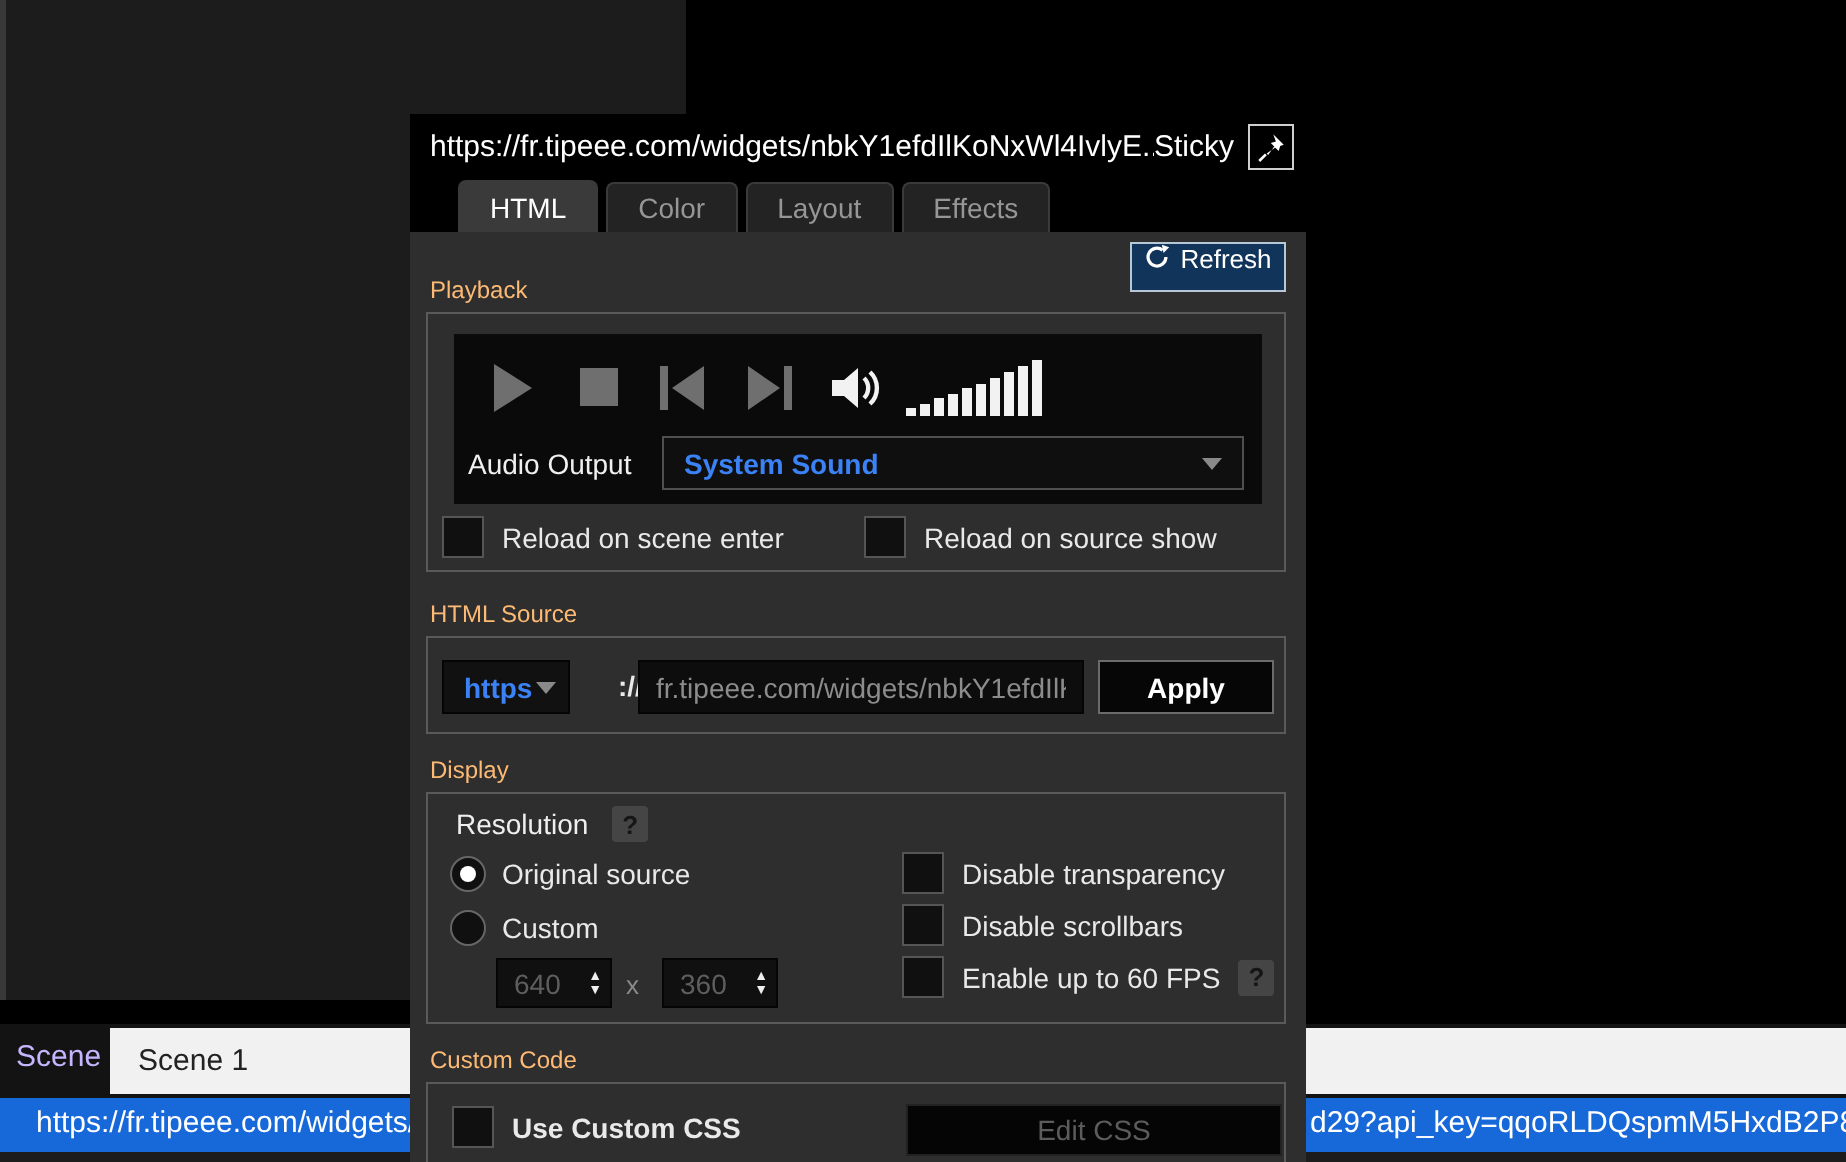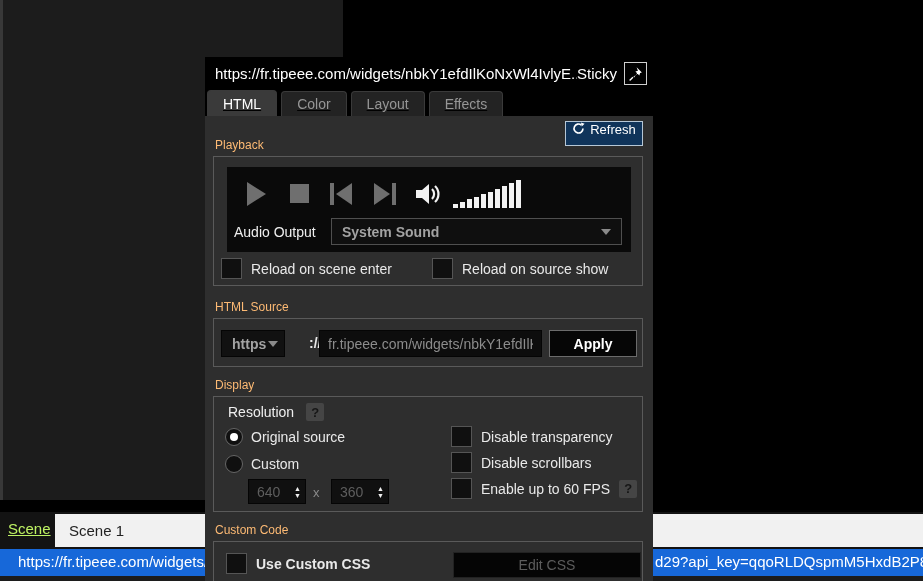--- a/index.html
+++ b/index.html
@@ -6,39 +6,39 @@
   html,body { background:#000; }
   body { font-family:"Liberation Sans", sans-serif; }
   #stage { position:relative; width:923px; height:581px; overflow:hidden; background:#000; }
 
   
   .preview { position:absolute; left:0; top:0; width:343px; height:500px;
              background:#1c1c1c; border-left:3px solid #383838; }
 
   
   .scene-bar { position:absolute; left:0; top:512px; width:923px; height:37px; background:#131313; }
-  .scene-label { position:absolute; left:8px; top:8px; font-size:15px; color:#bef264;text-decoration:underline; }
+  .scene-label { position:absolute; left:8px; top:8px; font-size:15px; color:#c4b5fd; }
   .scene-name { position:absolute; left:55px; top:2px; width:868px; height:33px; background:#f1f1f1;
                 color:#222; font-size:15px; line-height:33px; padding-left:14px; }
 
   
   .source-row { position:absolute; left:0; top:549px; width:923px; height:27px; background:#1768d9; }
   .src-left  { position:absolute; left:18px; top:4px; color:#fff; font-size:15px; white-space:nowrap; }
   .src-right { position:absolute; left:655px; top:4px; color:#fff; font-size:15px; white-space:nowrap; }
   .bottom-strip { position:absolute; left:0; top:576px; width:923px; height:5px; background:#1c1c1c; }
 
   
   .dialog { position:absolute; left:205px; top:57px; width:448px; height:560px; background:#000; z-index:10; }
   .title-bar { position:relative; height:33px; display:flex; align-items:center; padding:0 6px 0 10px; }
   .title-url { color:#fff; font-size:15px; flex:1; white-space:nowrap; overflow:hidden; }
   .sticky-label { color:#fff; font-size:15px; margin-right:7px; }
   .pin-btn { width:23px; height:23px; border:1px solid #cfcfcf; background:#000; display:flex;
              align-items:center; justify-content:center; cursor:pointer; }
 
-  .tab-row { height:26px; background:#000; display:flex; align-items:flex-end; padding-left:2px; gap:4px;text-decoration:underline; }
+  .tab-row { height:26px; background:#000; display:flex; align-items:flex-end; padding-left:24px; gap:4px; }
   .tab { height:25px; padding:0 15px; font-size:14px; color:#969696; background:#232323;
          border:1px solid #3a3a3a; border-bottom:none; border-radius:4px 4px 0 0;
          display:flex; align-items:center; cursor:pointer; }
   .tab.active { background:#3a3a3a; color:#fff; height:26px; }
 
   .dialog-body { position:relative; background:#2e2e2e; height:501px; }
 
   .refresh-btn { position:absolute; top:5px; left:360px; width:78px; height:25px;
                  background:#10345a; border:1px solid #b6c7d6; color:#fff; font-size:13px;
                  display:flex; align-items:flex-start; justify-content:center; gap:5px; cursor:pointer; }
@@ -46,21 +46,21 @@
   .section-label { position:absolute; left:10px; color:#fdba74; font-size:12px; }
   .groupbox { position:absolute; left:8px; width:430px; border:1px solid #5a5a5a; }
 
   
   .media-panel { position:absolute; left:13px; top:10px; width:404px; height:85px; background:#0a0a0a; }
   .media-ico { position:absolute; top:13px; }
   .vol-bars { position:absolute; left:226px; top:13px; width:80px; height:28px;
               display:flex; align-items:flex-end; gap:2px; }
   .vol-bars div { width:5px; background:#f2f2f2; }
   .audio-label { position:absolute; left:7px; top:57px; color:#efefef; font-size:14px; }
-  .select { background:#0f0f0f; border:1px solid #4f4f4f; color:#a3a3a3; font-weight:bold; font-size:14px;
+  .select { background:#0f0f0f; border:1px solid #4f4f4f; color:#3b82f6; font-weight:bold; font-size:14px;
             display:flex; align-items:center; padding:0 10px; position:absolute; cursor:pointer; }
   .caret { position:absolute; right:10px; width:0; height:0; border-left:5px solid transparent;
            border-right:5px solid transparent; border-top:6px solid #8a8a8a; }
   .audio-select { left:104px; top:51px; width:291px; height:27px; }
 
   .checkbox { width:21px; height:21px; background:#101010; border:1px solid #555; display:inline-block;
               cursor:pointer; flex:none; }
   .cb-item { position:absolute; display:flex; align-items:center; gap:9px; color:#e9e9e9; font-size:14px; }
 
   

